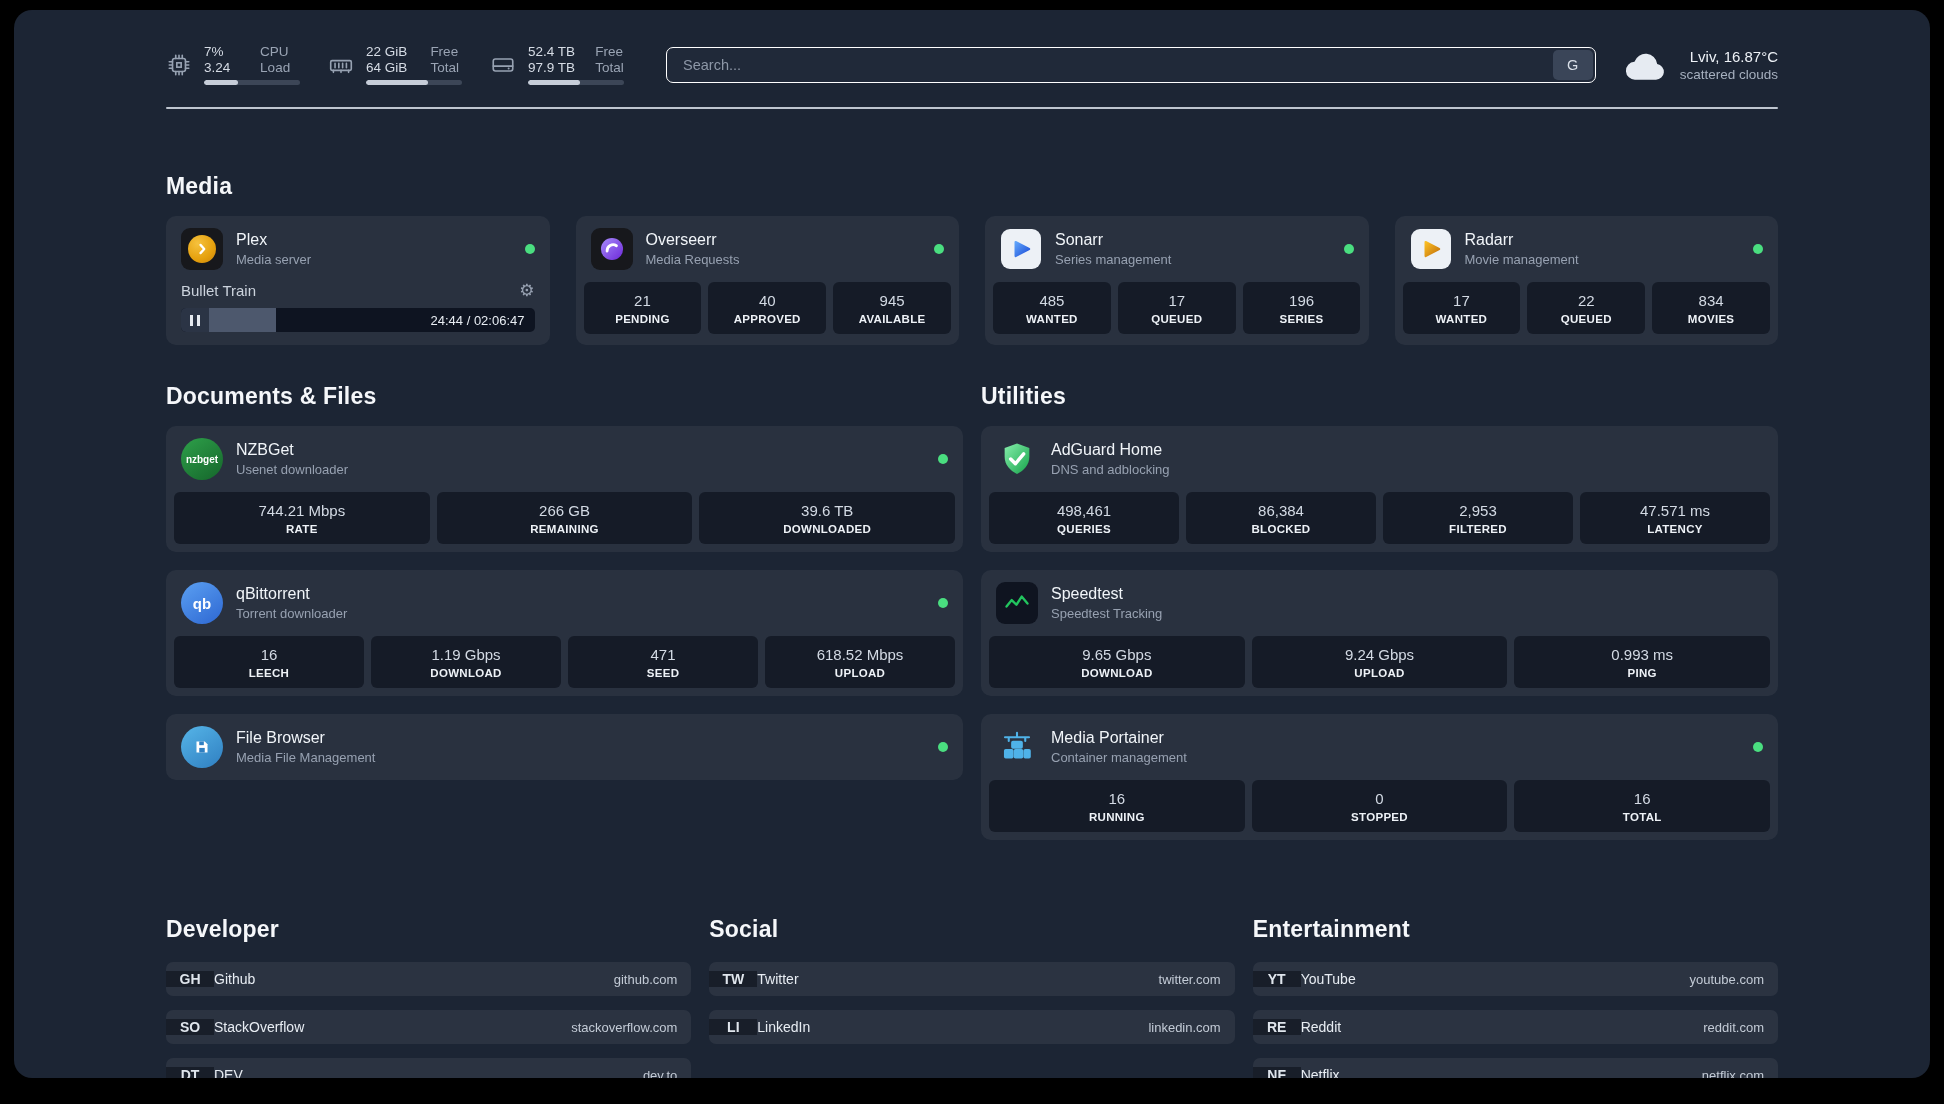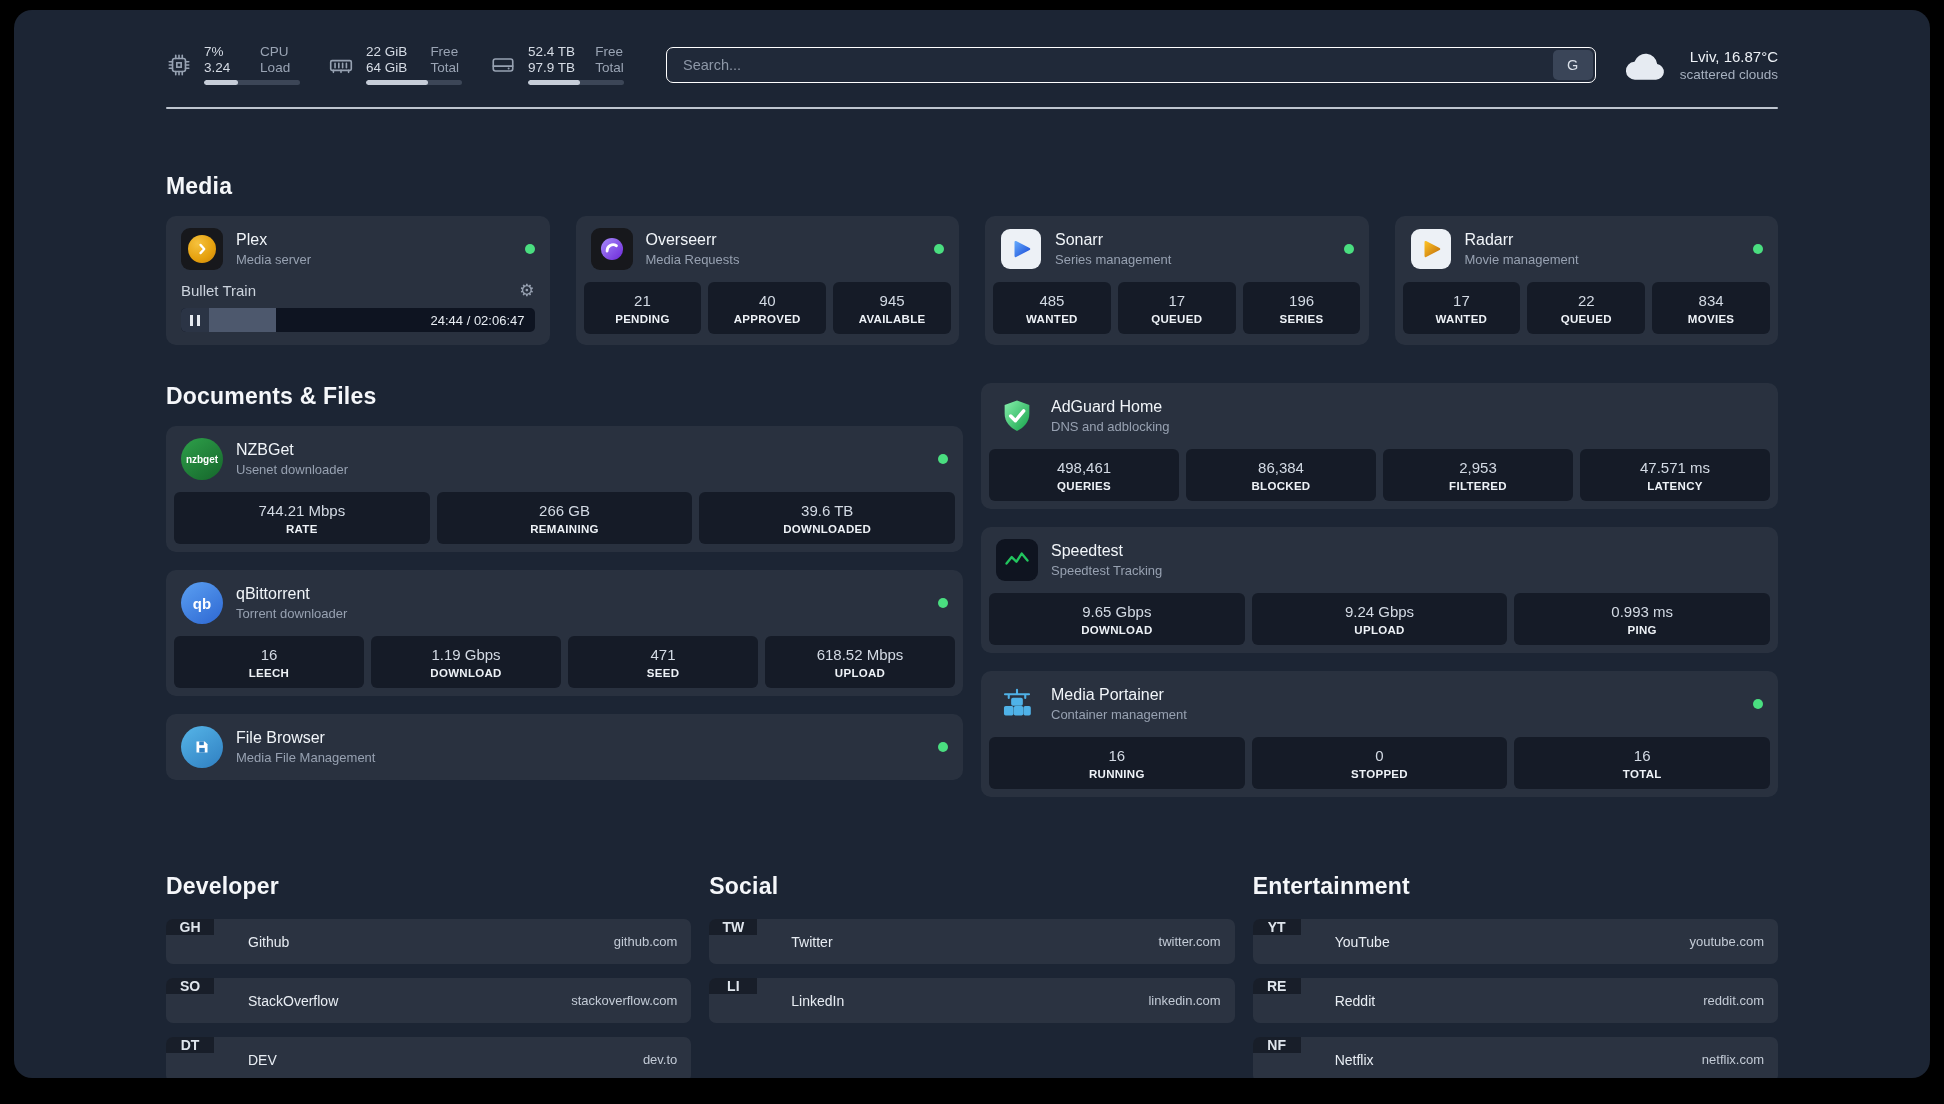--- a/index.html
+++ b/index.html
@@ -86,25 +86,25 @@
     background:radial-gradient(circle at 35% 30%, #f6c23e, #e5a00d 60%, #c9820c); display:grid; place-items:center; }
   .circle-badge { width:42px; height:42px; border-radius:50%; display:grid; place-items:center; color:#fff; }
   .nzb { background:linear-gradient(145deg,#2ea04a,#15662b); font-size:10px; font-weight:700; }
   .qb  { background:linear-gradient(145deg,#5ba0f2,#2d67d2); font-size:15px; font-weight:700; }
   .fb  { background:linear-gradient(145deg,#56b5e8,#2f7fc1); }
 
   
   .bookmarks { display:grid; grid-template-columns:repeat(3,1fr); gap:18px; margin-top:76px; padding-bottom:40px; }
   .bm-group h2.sec { margin-bottom:19px; }
   .bm-stack { display:flex; flex-direction:column; gap:14px; }
-  .bm-row { display:flex; align-items:flex-start; height:45px; border-radius:7px; overflow:hidden;
+  .bm-row { display:flex; align-items:center; height:34px; border-radius:7px; overflow:hidden;
     background:rgba(255,255,255,0.065); cursor:pointer; }
   .bm-abbr { width:48px; background:rgba(6,10,18,0.5); display:grid; place-items:center;
     font-size:14px; font-weight:600; color:#dfe5ec; }
-  .bm-name { align-self:center; padding-left:14px; font-size:14px; color:#e8edf3;margin-left:20px; }
+  .bm-name { align-self:center; font-size:14px; color:#e8edf3; }
   .bm-url { margin-left:auto; align-self:center; padding-right:14px; font-size:13px; color:#c3cbd6; }
 </style>
 </head>
 <body>
 
 <div class="frame">
 <div class="container">
 
   <header class="topbar">
 
@@ -422,20 +422,21 @@
               <div class="svc-sub">Media File Management</div>
             </div>
             <span class="dot"></span>
           </div>
         </div>
 
       </div>
     </div>
 
     <div class="col">
+      <h2 class="sec">Utilities</h2>
       <div class="stack">
 
         <div class="card">
           <div class="card-head">
             <span class="svc-icon">
               <svg viewBox="0 0 24 24" width="38" height="38">
                 <defs>
                       <linearGradient id="gshield" x1="0" y1="0" x2="1" y2="1">
                   <stop offset="0" stop-color="#86efac"></stop>
                         <stop offset="1" stop-color="#16a34a"></stop>

